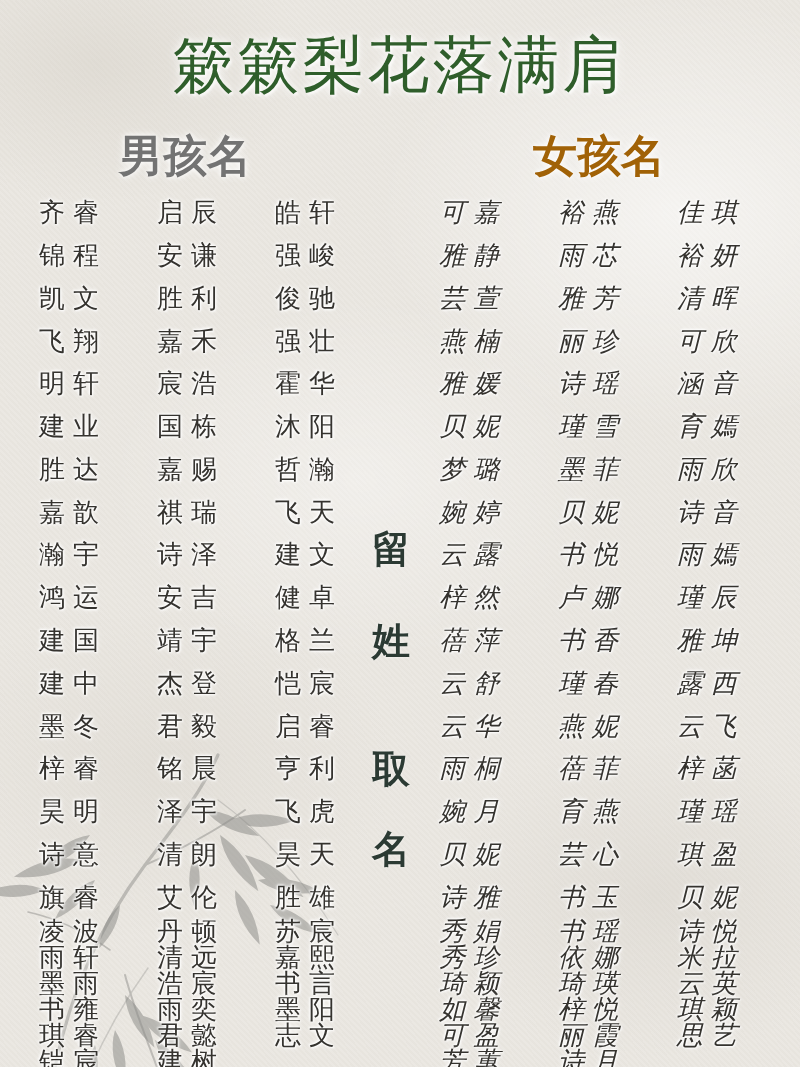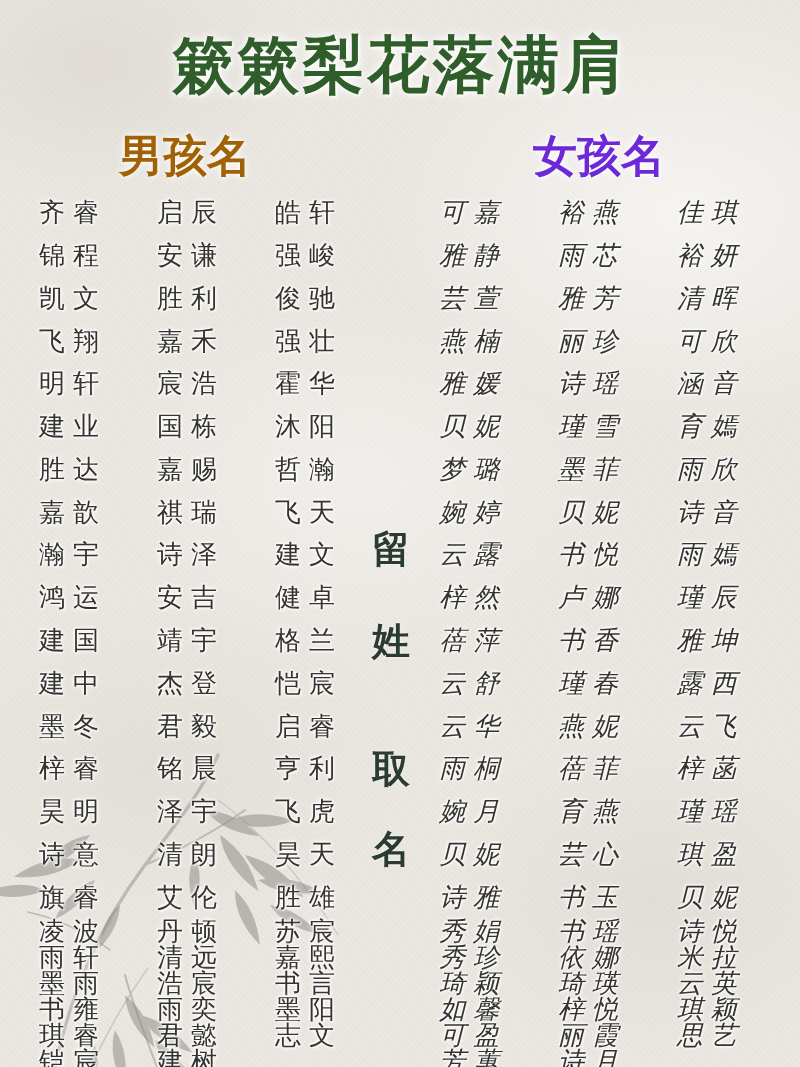--- a/index.html
+++ b/index.html
@@ -14,21 +14,21 @@
     background-image:
       radial-gradient(ellipse 300px 200px at 12% 6%, rgba(209,204,194,.40), transparent 70%),
       radial-gradient(ellipse 420px 300px at 85% 20%, rgba(255,255,255,.55), transparent 72%),
       radial-gradient(ellipse 360px 260px at 45% 45%, rgba(255,255,255,.35), transparent 70%),
       radial-gradient(ellipse 340px 240px at 20% 72%, rgba(211,206,197,.32), transparent 70%),
       radial-gradient(ellipse 320px 230px at 82% 84%, rgba(208,203,195,.34), transparent 70%),
       repeating-linear-gradient(47deg, rgba(255,255,255,.05) 0 2px, rgba(185,180,170,.05) 2px 4px);
   }
   .page-title{
     position:absolute;top:28px;left:0;width:100%;text-align:center;
-    font-size:62px;font-weight:bold;letter-spacing:3px;line-height:1.2;
+    font-size:62px;font-weight:normal;letter-spacing:3px;line-height:1.2;
     color:#2f5e2b;
     text-shadow:0 0 6px rgba(255,255,255,.95),0 0 14px rgba(255,255,255,.8),2px 2px 2px rgba(255,255,255,.6);
     white-space:nowrap;
   }
   .section-label{
     position:absolute;top:131px;font-size:44px;font-weight:bold;line-height:1.15;
     text-shadow:0 0 5px rgba(255,255,255,.95),0 0 10px rgba(255,255,255,.8);
     white-space:nowrap;
   }
   .label-boys{left:119px;}
@@ -92,23 +92,23 @@
     <path transform="translate(140,275) rotate(40) scale(1.6)" d="M0 0 Q18 -9 40 -3 Q18 7 0 0"></path>
     <path transform="translate(115,290) rotate(85) scale(1.4)" d="M0 0 Q18 -9 40 -3 Q18 7 0 0"></path>
     <path transform="translate(155,300) rotate(55) scale(1.5)" d="M0 0 Q18 -9 40 -3 Q18 7 0 0"></path>
     <path transform="translate(95,305) rotate(100) scale(1.3)" d="M0 0 Q18 -9 40 -3 Q18 7 0 0"></path>
     <path transform="translate(170,320) rotate(45) scale(1.2)" d="M0 0 Q18 -9 40 -3 Q18 7 0 0"></path>
   </g>
 </svg>
 
 <div class="page-title">簌簌梨花落满肩</div>
 
-<div class="section-label label-boys" style="color: #a16207;">男孩名</div>
-
-<div class="section-label label-girls" style="color: #6d28d9;">女孩名</div>
+<div class="section-label label-boys" style="color: #737373;">男孩名</div>
+
+<div class="section-label label-girls" style="color: #a16207;">女孩名</div>
 
 <div id="boys-grid" class="names-grid">
     <span class="name">齐睿</span>
     <span class="name">启辰</span>
     <span class="name">皓轩</span>
     <span class="name">锦程</span>
     <span class="name">安谦</span>
     <span class="name">强峻</span>
     <span class="name">凯文</span>
     <span class="name">胜利</span>

